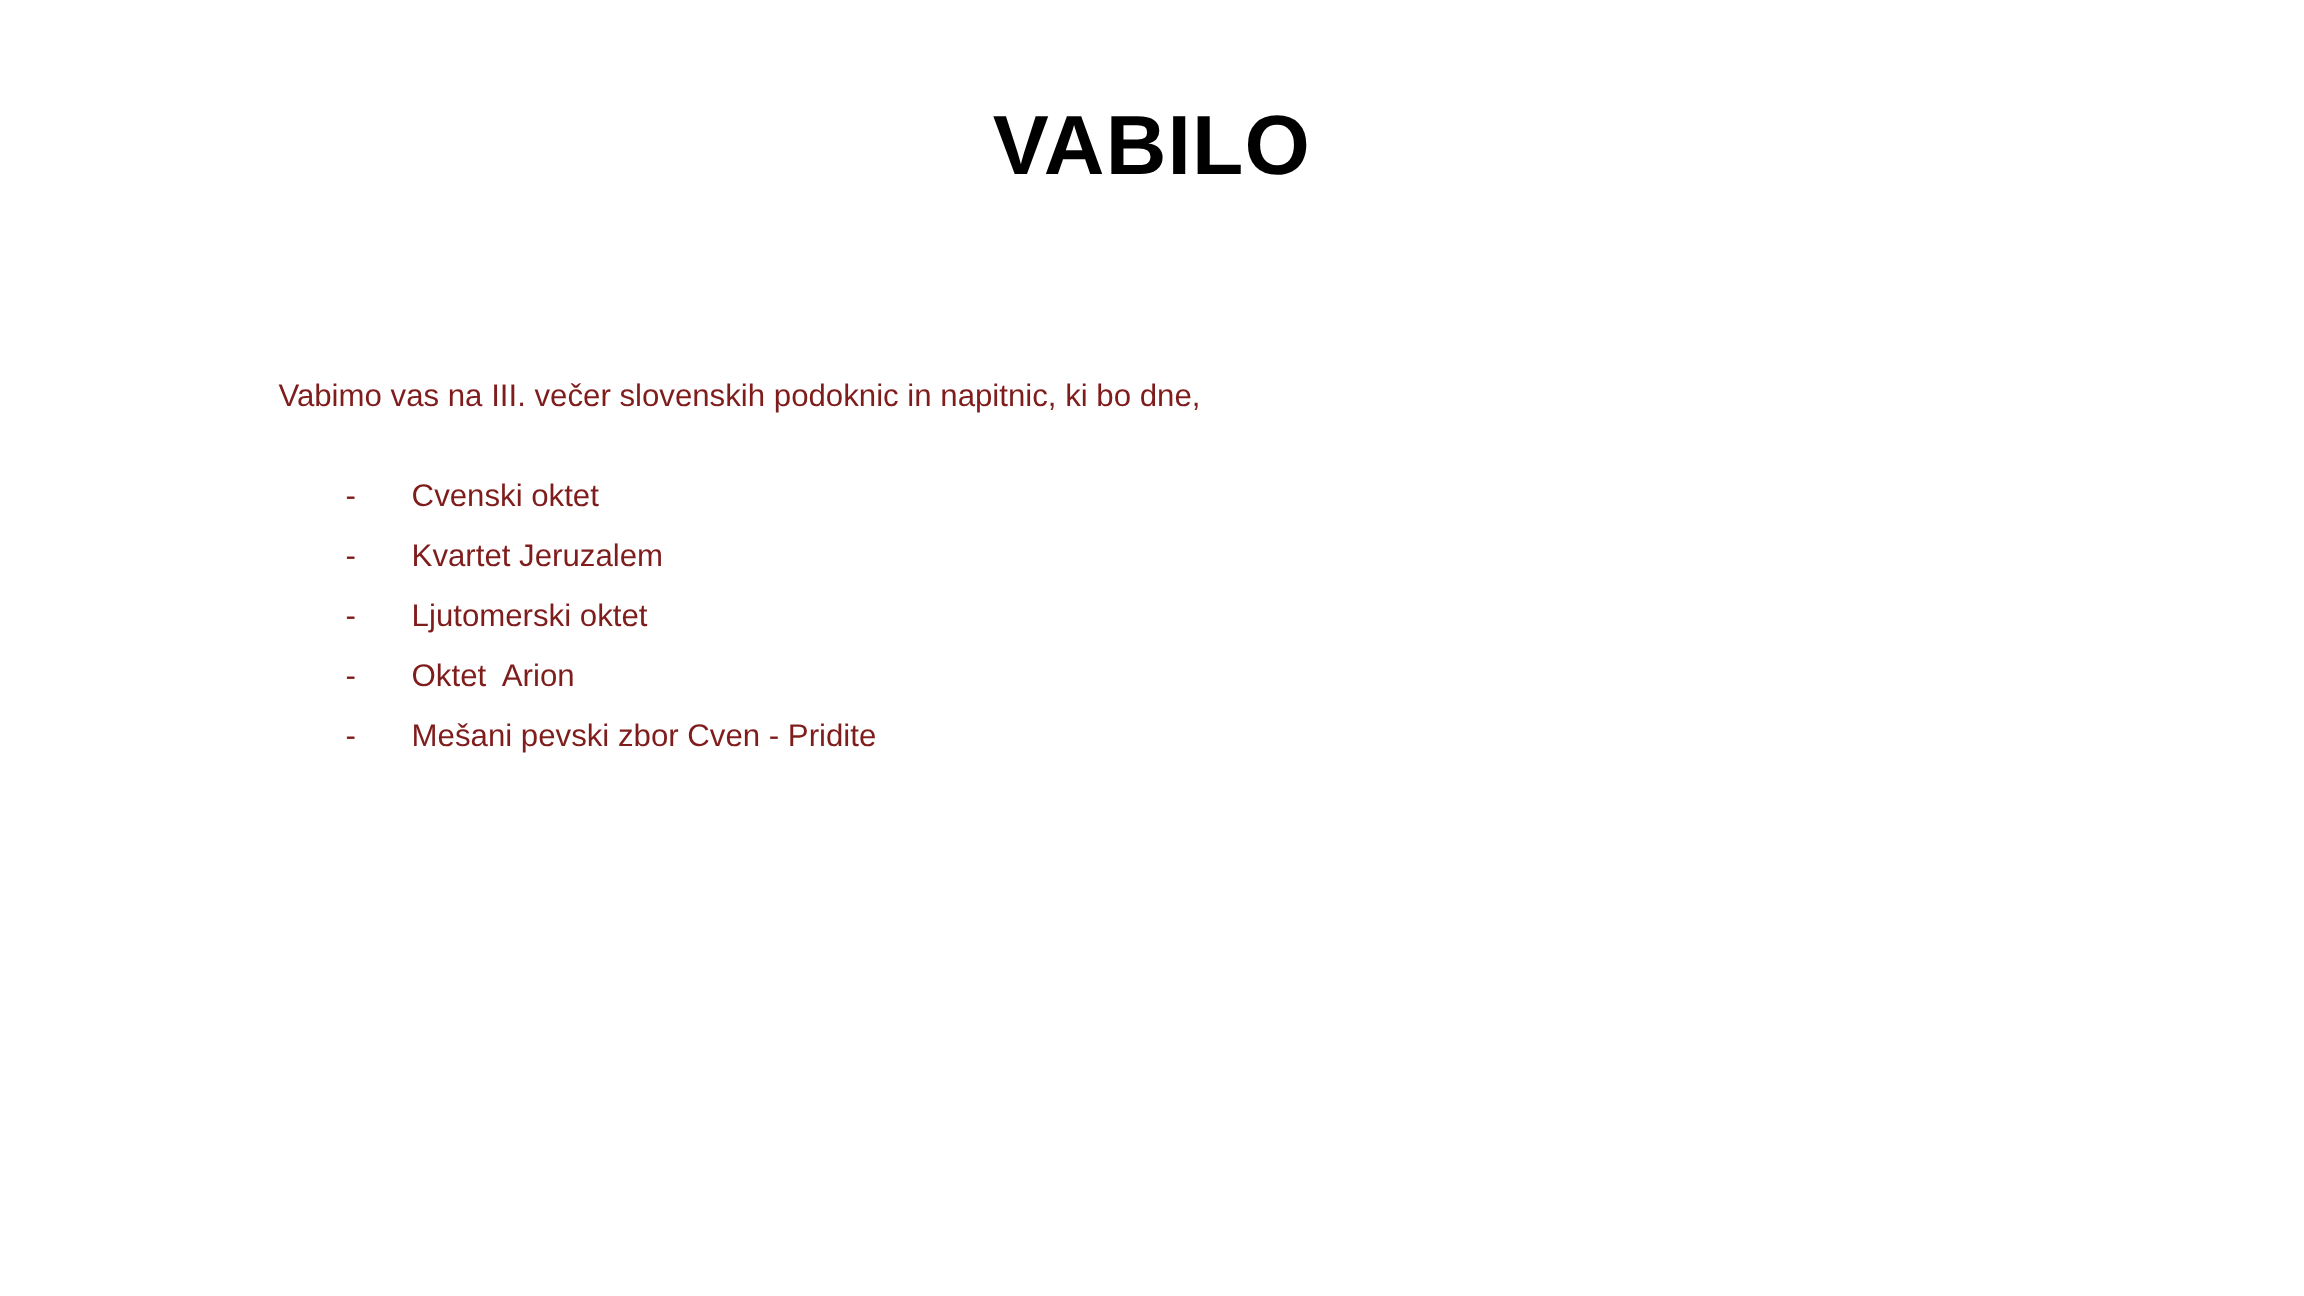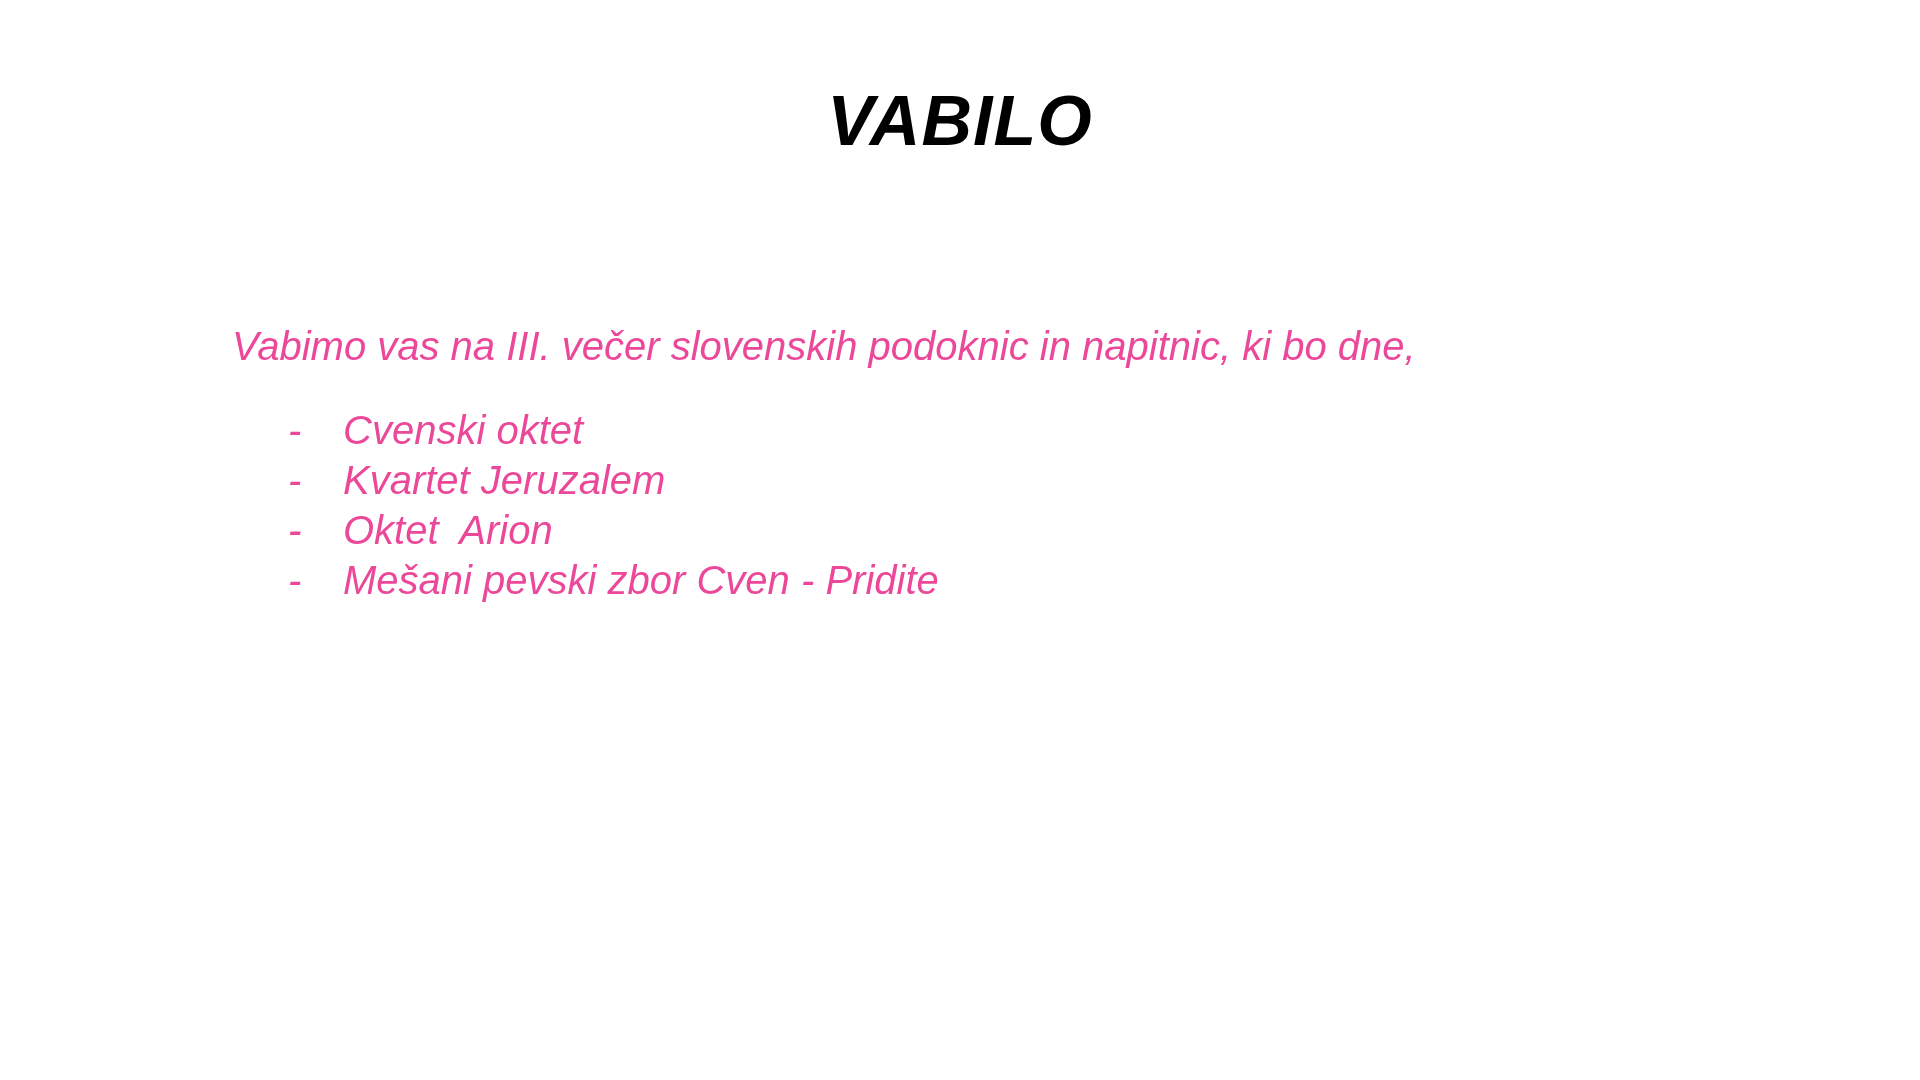--- a/index.html
+++ b/index.html
@@ -9,41 +9,40 @@
     background: #ffffff;
     font-family: "Liberation Sans", sans-serif;
     color: #000000;
     overflow: hidden;
   }
   .page {
     position: relative;
     width: 1920px;
     height: 764px;
     background: #ffffff;
-    font-style: italic;
   }
   .doc-title {
     position: absolute;
     top: 84px;
     left: 0;
     width: 100%;
     text-align: center;
     font-size: 70px;
     line-height: 74px;
     font-weight: 700;
     letter-spacing: 1px;
     color: #000000;
   }
   .content {
     position: absolute;
     left: 232px;
-    top: 315px;
+    top: 298px;
     width: 1460px;
-    font-size: 40px;
-    color: #ec4899;
+    font-size: 26px;
+    color: #7f1d1d;
   }
   .para {
     line-height: 62px;
     white-space: pre-line;
   }
   .para.p-date { margin-top: 24px; }
   .para.p-heading { margin-top: 10px; }
   .participants-list {
     list-style: none;
     margin-top: 28px;
@@ -81,20 +80,21 @@
       <li>
         <span class="dash">-</span>
         <span class="item-text">Cvenski oktet</span>
       </li>
       <li>
         <span class="dash">-</span>
         <span class="item-text">Kvartet Jeruzalem</span>
       </li>
       <li>
         <span class="dash">-</span>
+        <span class="item-text">Ljutomerski oktet</span>
       </li>
       <li>
         <span class="dash">-</span>
         <span class="item-text">Oktet  Arion</span>
       </li>
       <li>
         <span class="dash">-</span>
         <span class="item-text">Mešani pevski zbor Cven - Pridite</span>
       </li>
     </ul>

